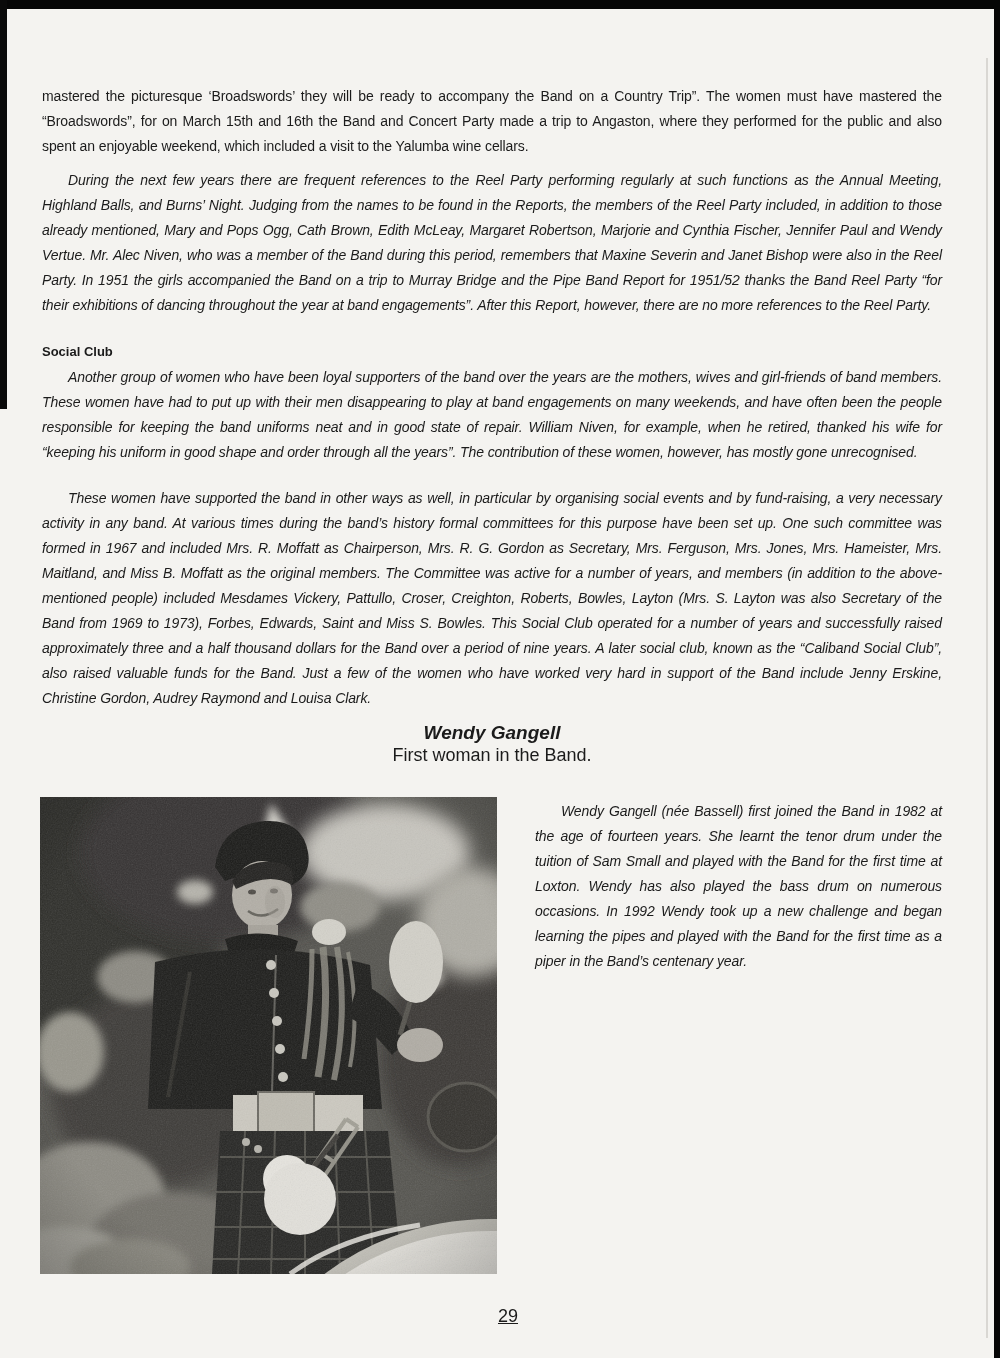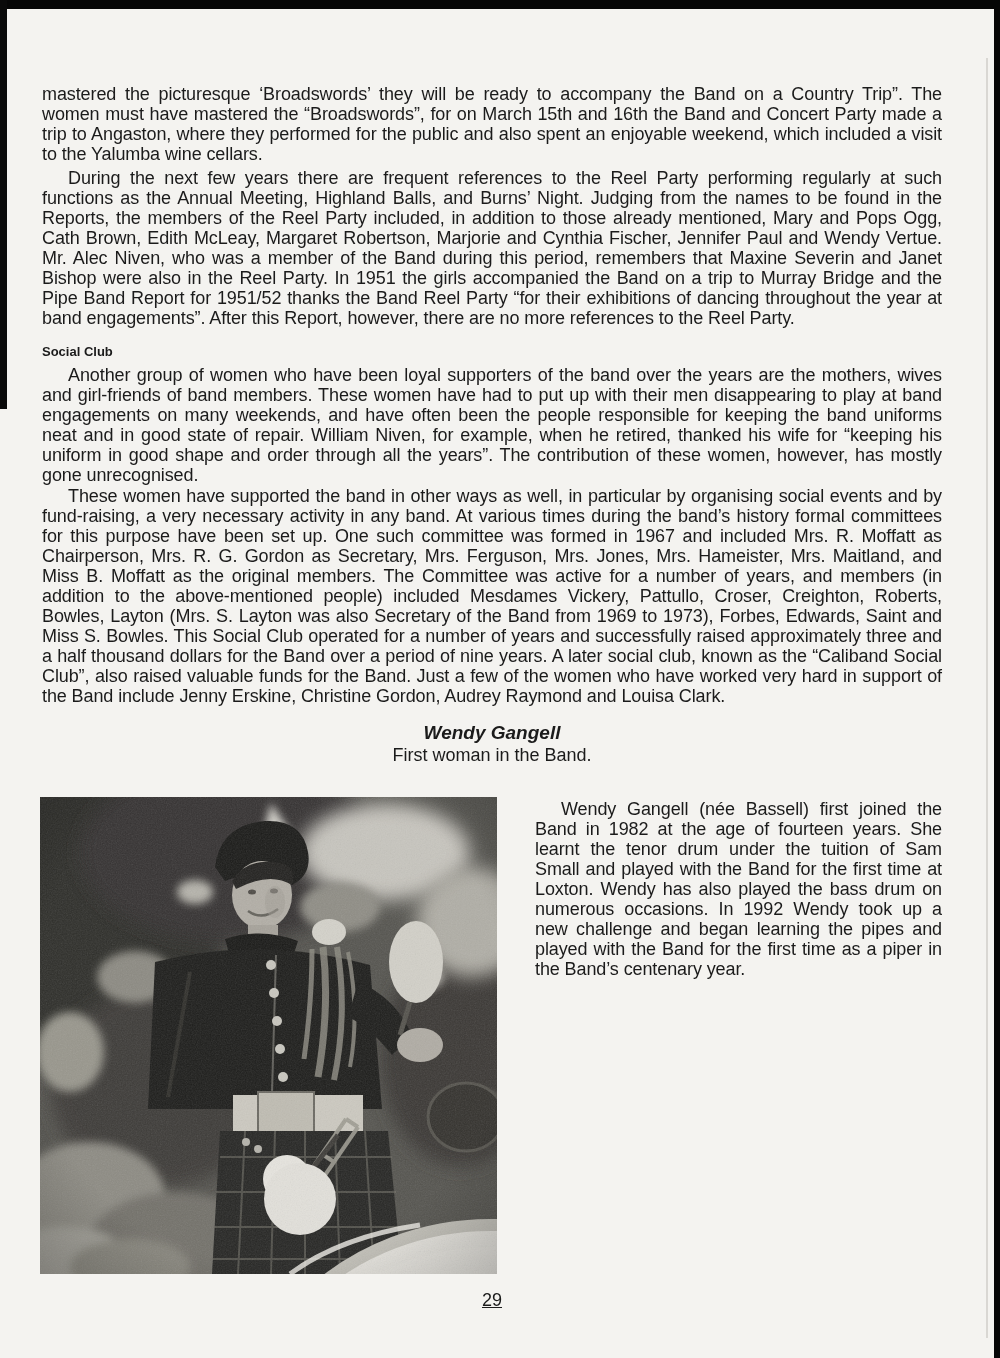--- a/index.html
+++ b/index.html
@@ -8,24 +8,24 @@
     background:#f4f3f0; overflow:hidden;
     font-family:"Liberation Sans", sans-serif; color:#1b1b1b;
   }
   .bar-top   { position:absolute; top:0; left:0; width:1000px; height:9px; background:#060606; }
   .bar-left  { position:absolute; top:0; left:0; width:7px; height:409px; background:#0a0a0a; }
   .bar-right { position:absolute; top:0; right:0; width:6px; height:1358px; background:#060606; }
   .edge-line { position:absolute; top:58px; left:986px; width:2px; height:1280px; background:#d9d7d3; }
 
   .txt {
     position:absolute; left:42px; width:900px; margin:0;
-    font-size:18px; line-height:20px; text-align:justify;
+    font-size:14px; line-height:25px; text-align:justify;
     letter-spacing:-0.1px;
   }
-  .indent { text-indent:26px; }
+  .indent { text-indent:26px;font-style:italic; }
 
   #intro1 { top:84px; }
   #intro2 { top:168px; }
   .section-heading {
     position:absolute; left:42px; top:341px; margin:0;
     font-size:13px; line-height:22px; font-weight:bold;
   }
   #sc1 { top:365px; }
   #sc2 { top:486px; }
 
@@ -35,21 +35,21 @@
 
   #photo {
     position:absolute; left:40px; top:797px; width:457px; height:477px; margin:0;
     background:#4a4a47;
   }
   #photo svg { display:block; width:100%; height:100%; }
 
   #wendy-para { position:absolute; left:535px; top:799px; width:407px; }
 
   .page-num {
-    position:absolute; left:42px; top:1290px; width:900px; margin:0;
+    position:absolute; left:42px; top:1290px; width:900px; margin:16px;
     text-align:center; font-size:18px;text-decoration:underline;
   }
 </style>
 </head>
 <body>
 
 <div class="page">
 
   <div class="bar-top"></div>
   <div class="bar-left"></div>

